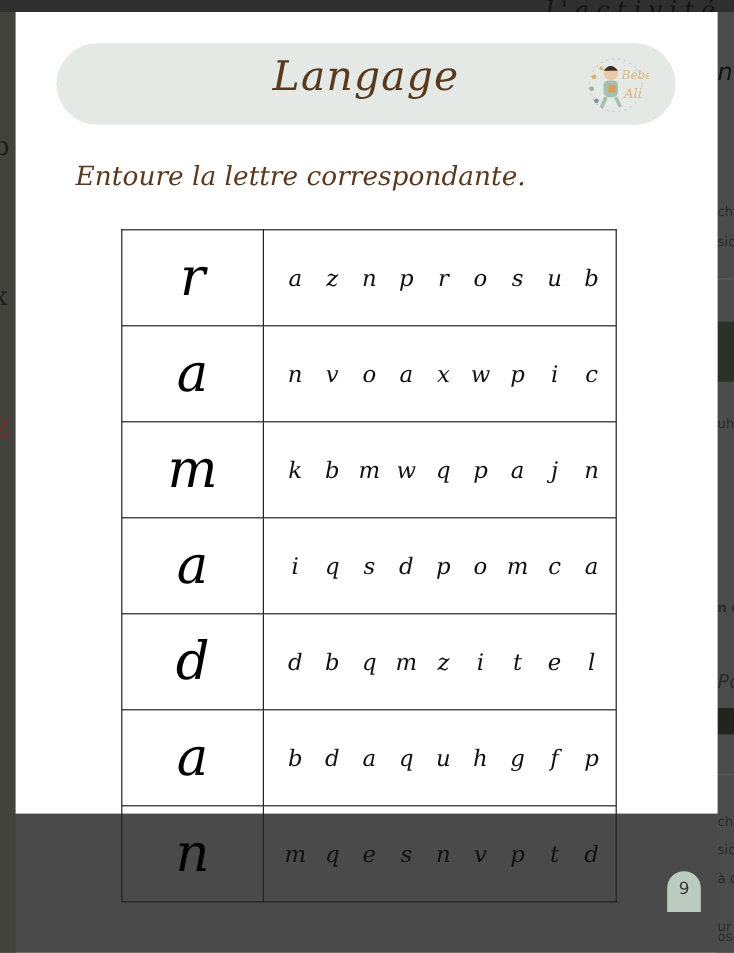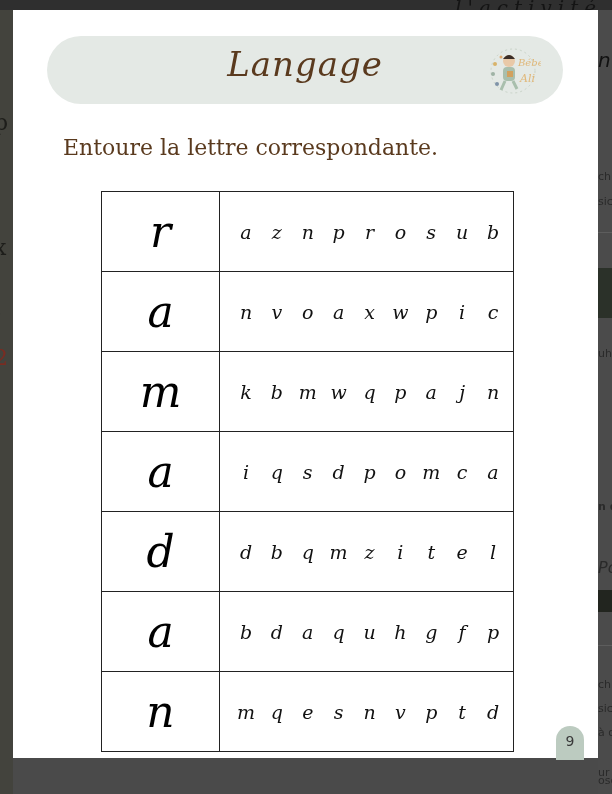--- a/index.html
+++ b/index.html
@@ -13,35 +13,35 @@
   .bg-left { position:absolute; left:0; top:10px; width:13px; height:784px; background:#43433d; }
   .bg-left-glyph { position:absolute; left:-6px; font-family:"DejaVu Serif", serif; color:#1d1d1a; font-size:22px; }
   .bg-right { position:absolute; left:598px; top:10px; width:14px; height:784px; background:#4b4b4b; overflow:hidden; }
   .bg-right .bg-frag { position:absolute; left:0; font-size:11px; color:#2a2a2a; white-space:nowrap; }
   .bg-right .bg-dark { position:absolute; left:0; width:14px; background:#2b3129; }
   .bg-right .bg-line { position:absolute; left:0; width:14px; height:1px; background:#5d5d5d; }
   .bg-top-script { position:absolute; left:455px; top:-4px; font-family:"DejaVu Serif", serif; font-style:italic; color:#141414; font-size:20px; letter-spacing:6px; }
 
   
   .page {
-    position:absolute; left:13px; top:10px; width:585px; height:748px; background:#ffffff;
+    position:absolute; left:13px; top:10px; width:585px; height:668px; background:#ffffff;
   }
   .banner {
     position:absolute; left:34px; top:26px; width:516px; height:68px;
     background:#e4e9e5; border-radius:34px;
   }
   .banner-title {
     position:absolute; left:0; right:0; top:8px; text-align:center;
     font-family:"DejaVu Serif", serif; font-style:italic; font-size:34px; color:#5a3a1e;
     letter-spacing:1px;
   }
   .logo { position:absolute; left:438px; top:8px; width:56px; height:54px; }
   .instruction {
     position:absolute; left:50px; top:125px;
-    font-family:"DejaVu Serif", serif; font-size:22px; color:#5a3a1e;
+    font-family:"DejaVu Serif", serif; font-style:italic; font-size:22px; color:#5a3a1e;
   }
   .grid {
     position:absolute; left:88px; top:181px; width:413px;
     border-collapse:collapse;
   }
   .grid td { border:1.5px solid #222; height:79px; padding:0; }
   .grid td.target {
     width:117px; text-align:center;
     font-family:"DejaVu Serif", serif; font-style:italic; font-size:44px; color:#000;
   }

